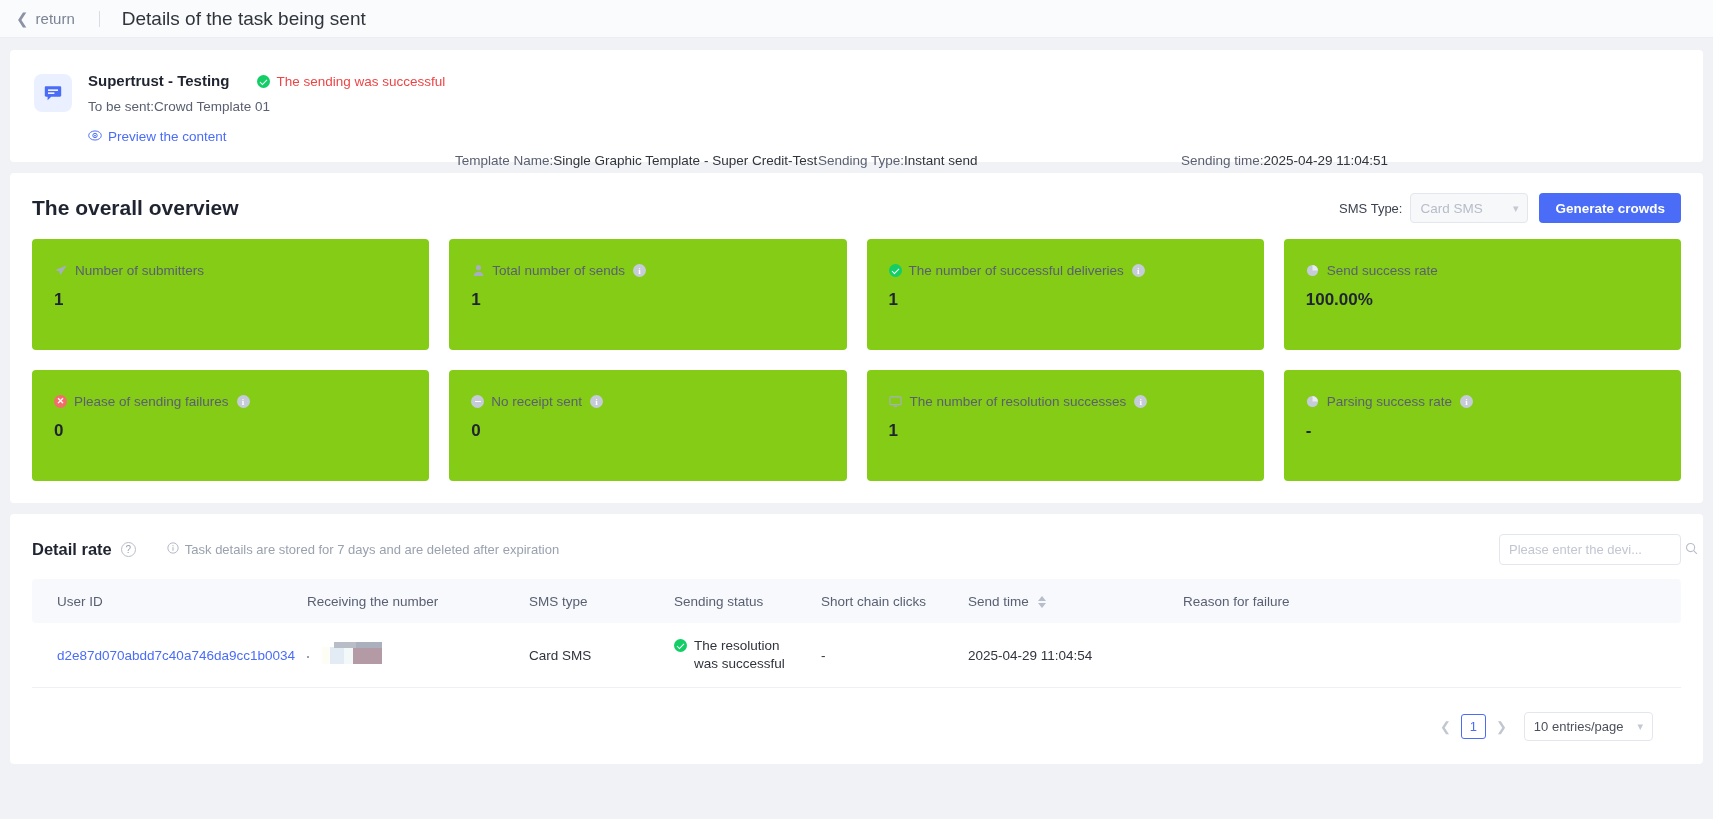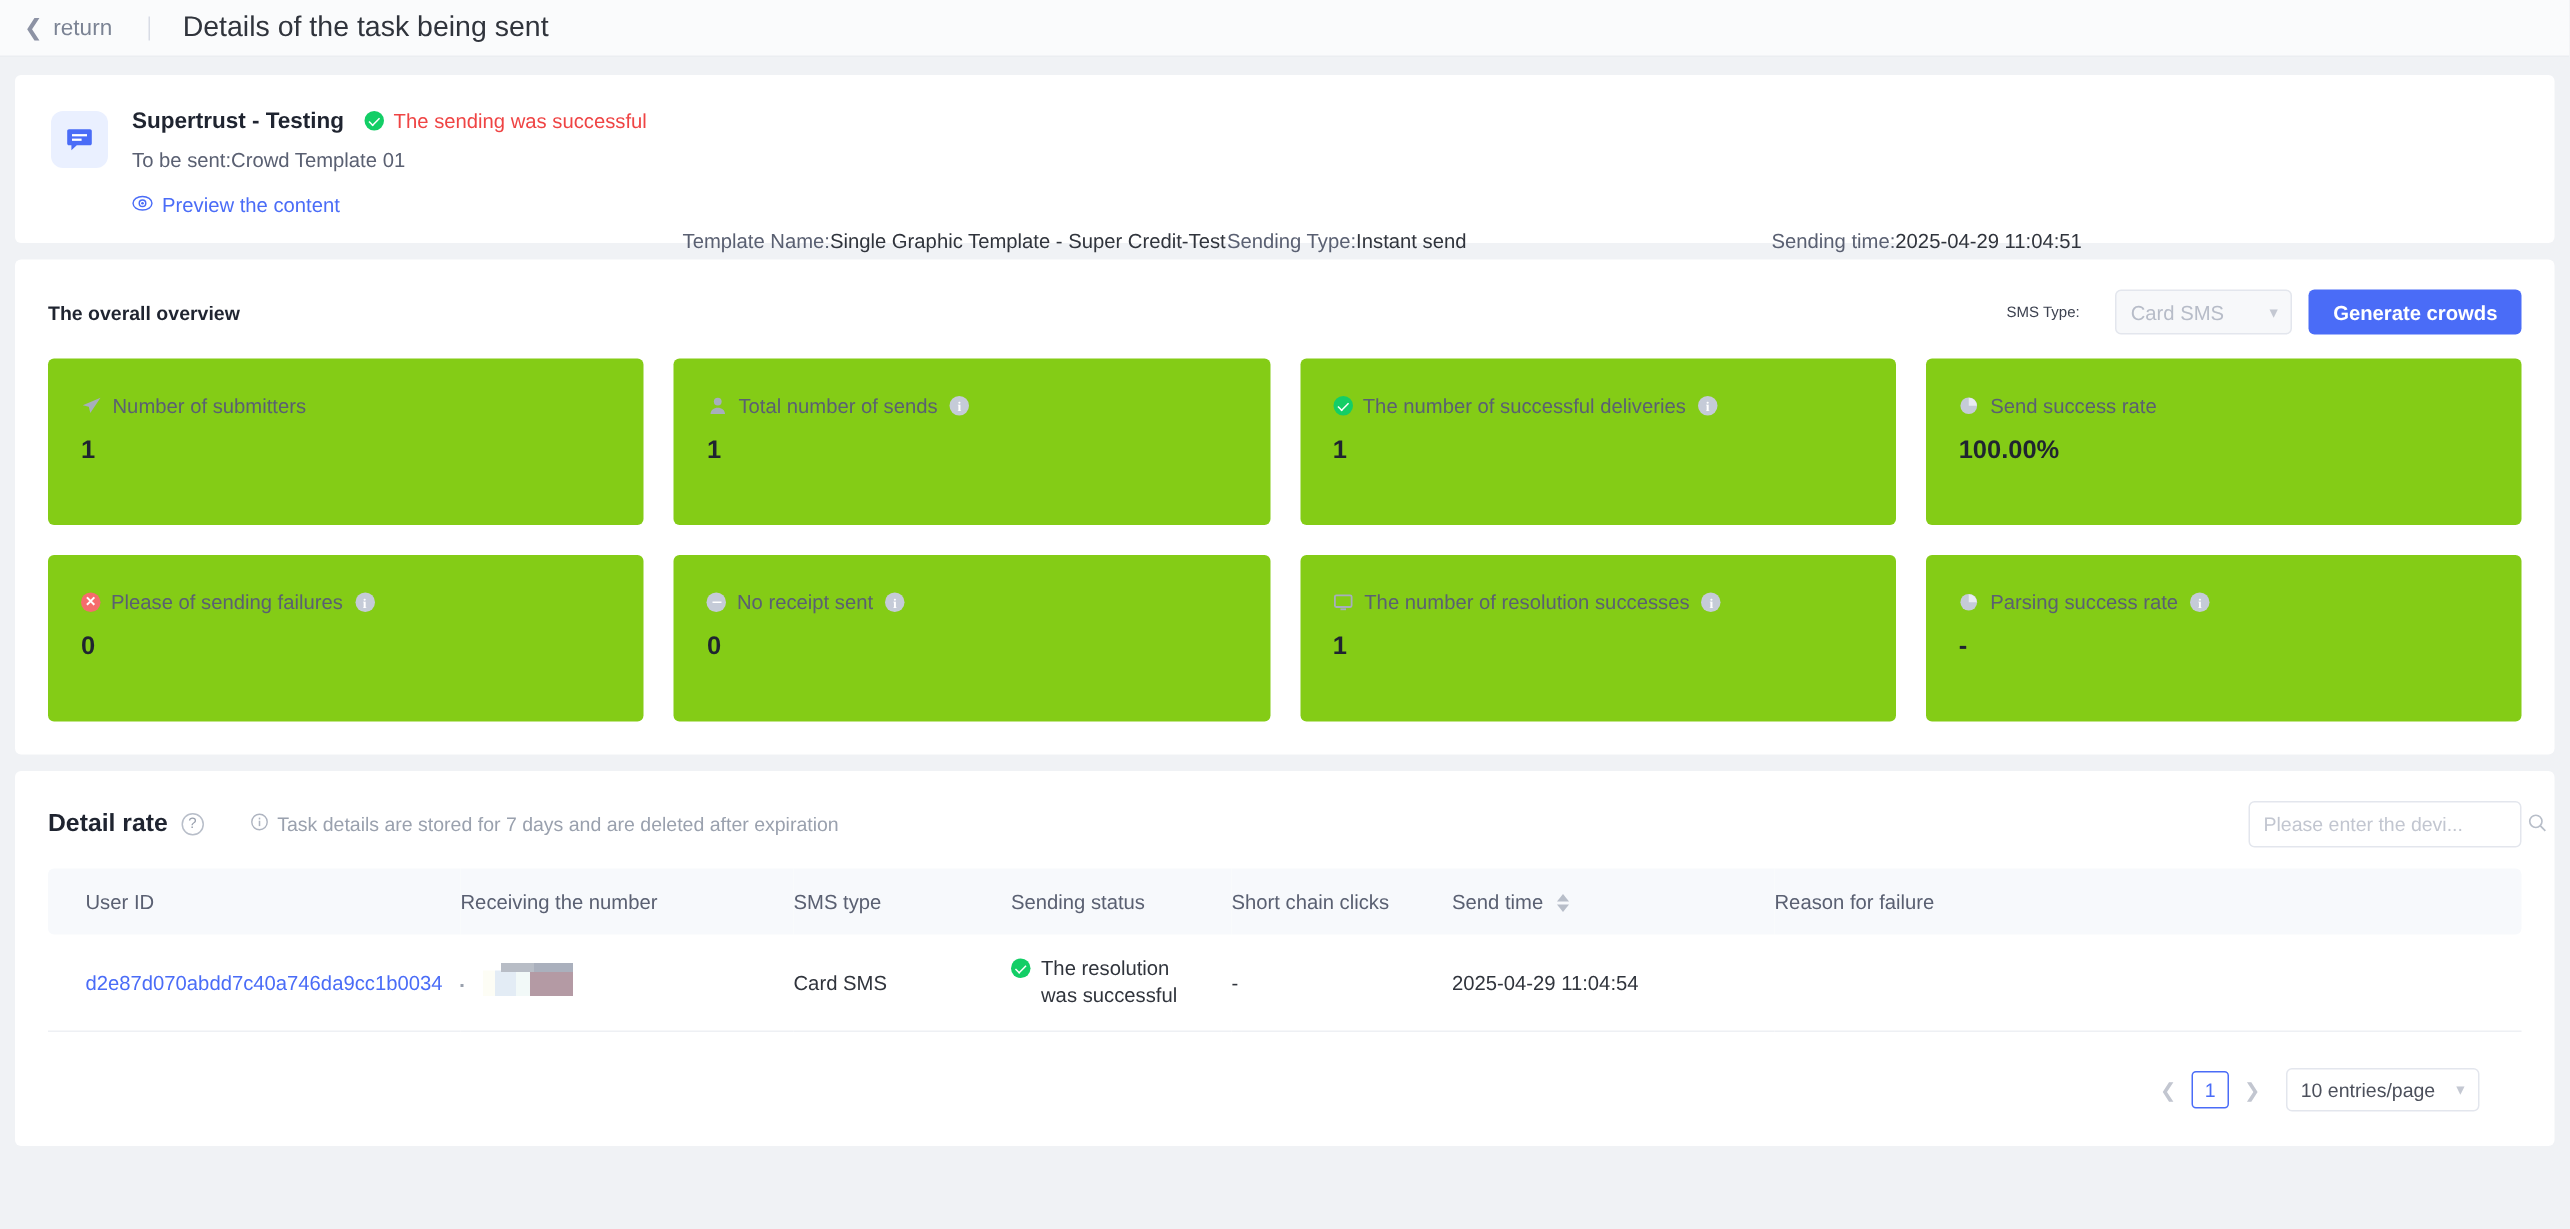--- a/index.html
+++ b/index.html
@@ -51,21 +51,21 @@
   .summary-inner { display: flex; }
   .sms-icon {
     width: 38px; height: 38px; border-radius: 8px;
     background: #eaf0ff;
     display: flex; align-items: center; justify-content: center;
     flex: 0 0 38px;
     margin-top: 2px;
   }
   .sms-icon svg { display: block; }
   .summary-body { margin-left: 16px; flex: 1; }
-  .summary-row1 { display: flex; align-items: center; gap: 14px; }
+  .summary-row1 { display: flex; align-items: flex-end; gap: 28px; }
   .summary-name { font-size: 15px; font-weight: bold; color: #1f2430; }
   .status-ok { display: flex; align-items: center; gap: 6px; font-size: 13.5px; color: #ef4444; }
   .dot-ok {
     width: 13px; height: 13px; border-radius: 50%; background: #13ce66;
     display:flex; align-items:center; justify-content:center;
   }
   .dot-ok:after {
     content: ""; width: 6px; height: 3px;
     border-left: 1.6px solid #fff; border-bottom: 1.6px solid #fff;
     transform: rotate(-45deg) translate(0.5px,-0.5px);
@@ -84,23 +84,23 @@
   .meta-item:nth-child(2) { width: 363px; }
   .meta-item:nth-child(3) { flex: 1; }
   .meta-item b { font-weight: normal; color: #30343c; }
 
   
   .overview { padding: 20px 22px 22px 22px; }
   .overview-head {
     display: flex; align-items: center; justify-content: space-between;
     margin-bottom: 16px;
   }
-  .overview-title { font-size: 13px; font-weight: bold; color: #1f2430; }
+  .overview-title { font-size: 21px; font-weight: bold; color: #1f2430; }
   .overview-actions { display: flex; align-items: center; gap: 6px; }
-  .sms-type-label { font-size: 10px; color: #3d4250; margin-right: 18px; }
+  .sms-type-label { font-size: 13px; color: #3d4250; margin-right: 2px; }
   .select-box {
     width: 118px; height: 30px; border: 1px solid #e3e6ed; border-radius: 4px;
     background: #f7f8fa; color: #b7bcc8; font-size: 13.5px;
     display: flex; align-items: center; padding: 0 9px;
     cursor: not-allowed; position: relative;
   }
   .select-caret {
     position: absolute; right: 9px; color: #c4c8d2; font-size: 11px;
   }
   .btn-primary {

